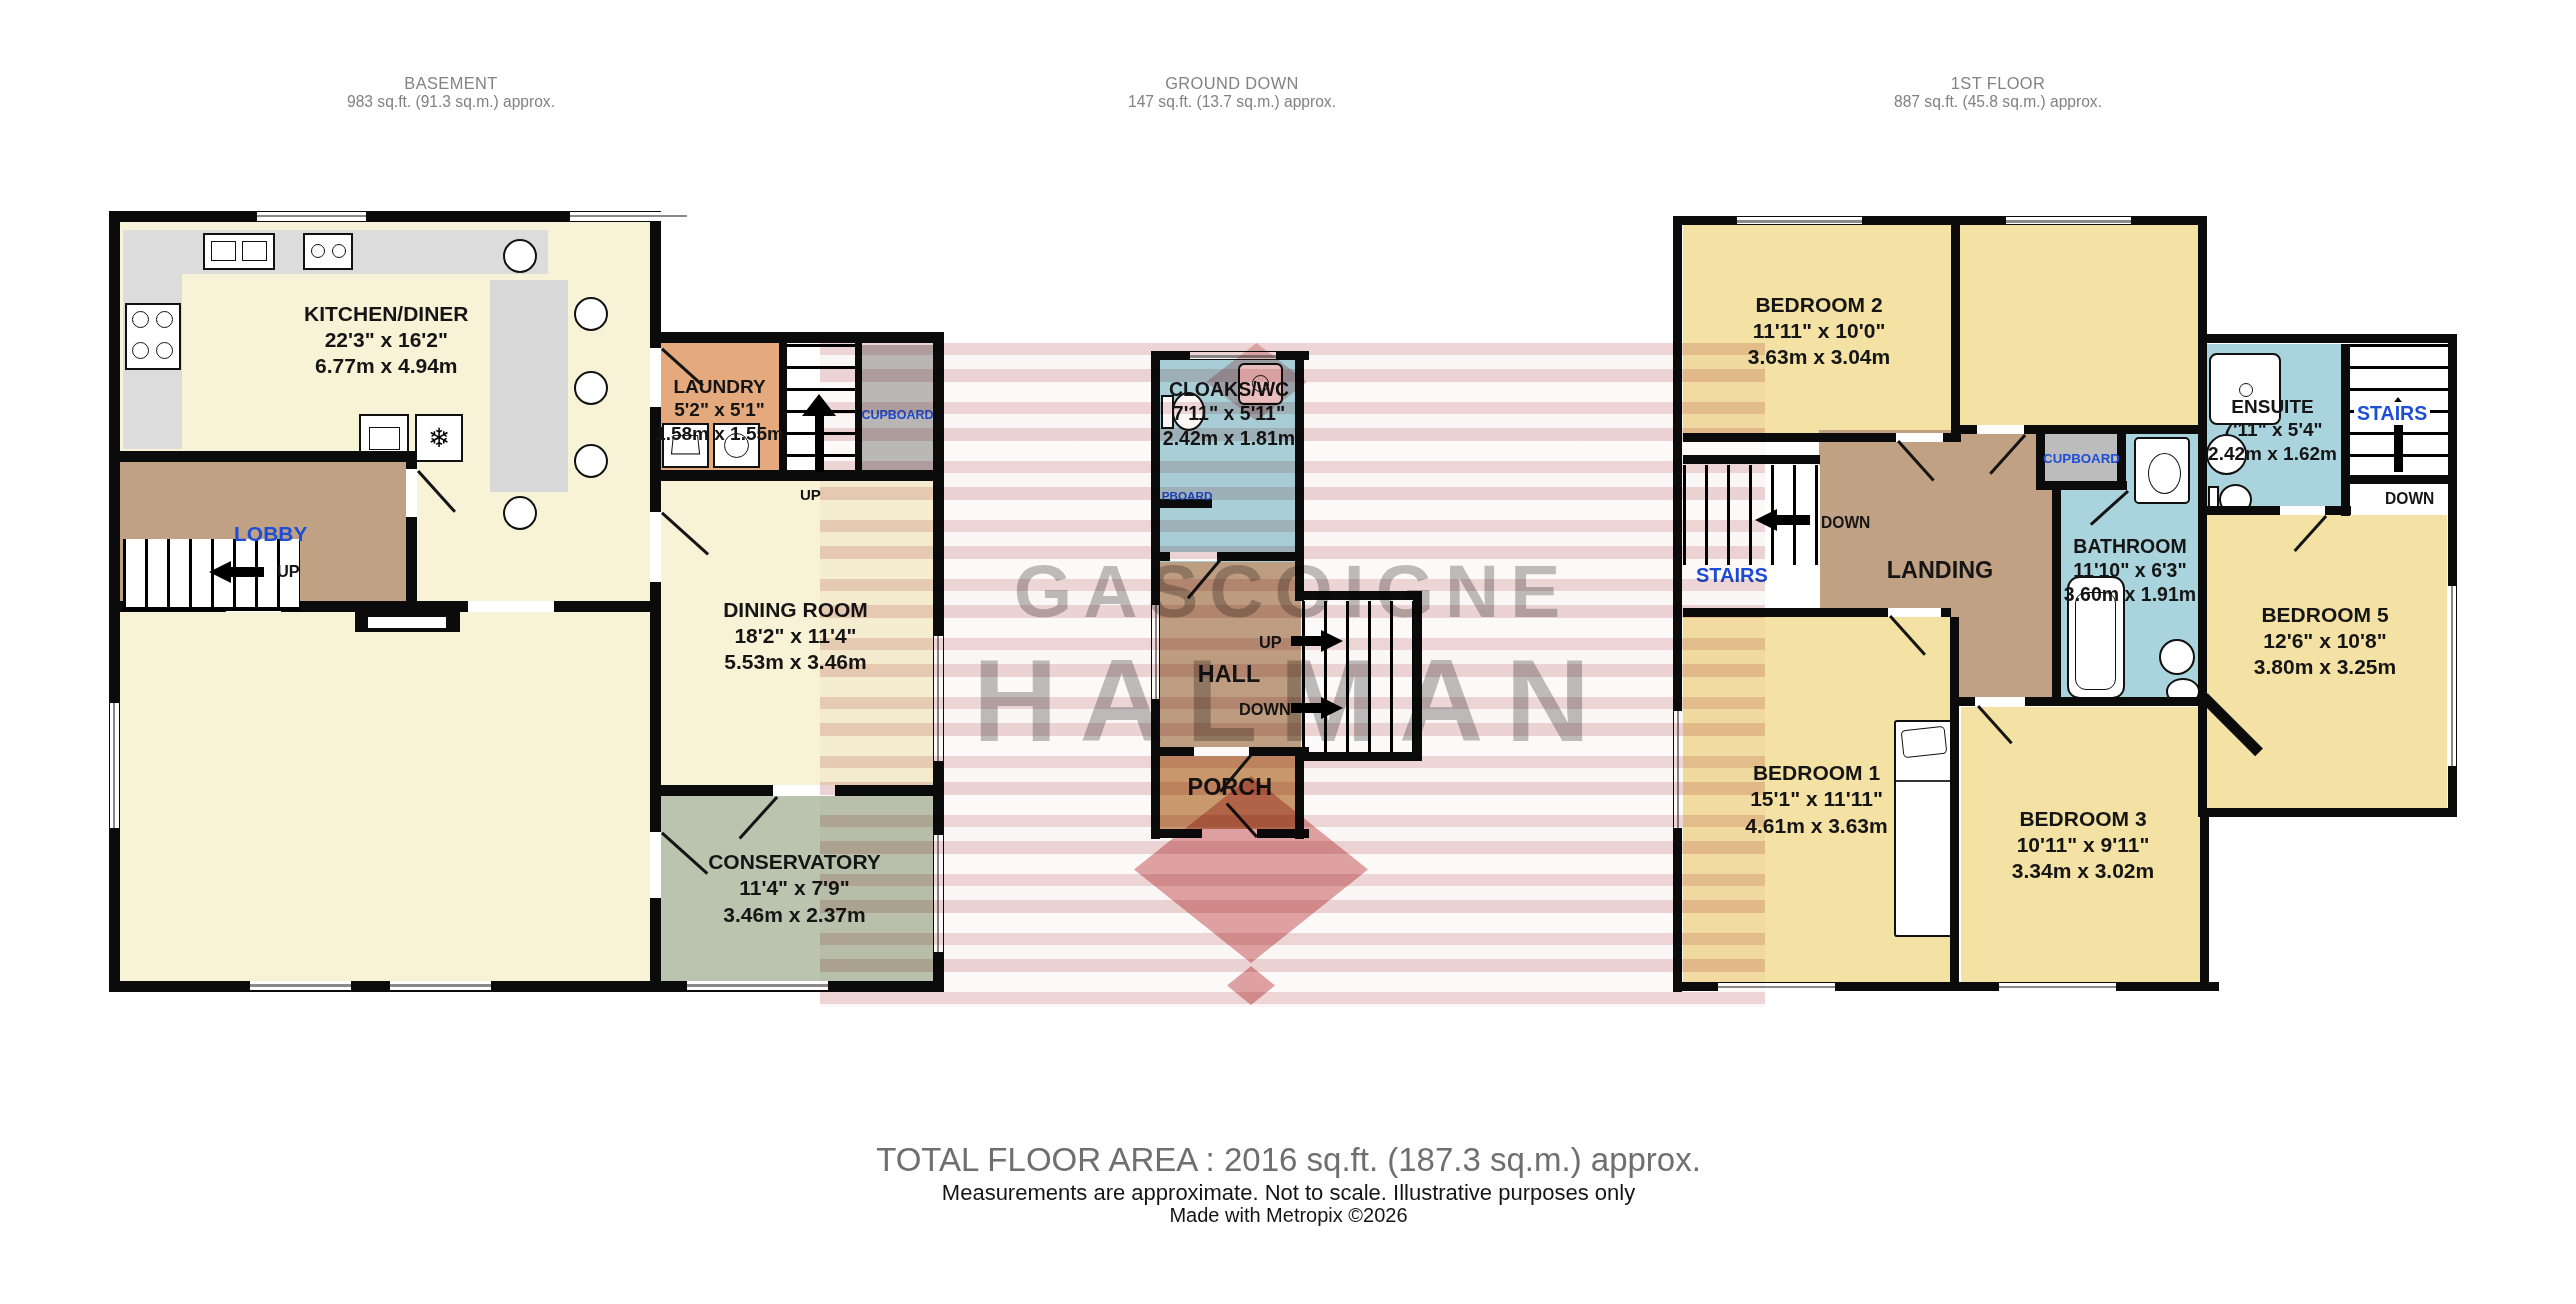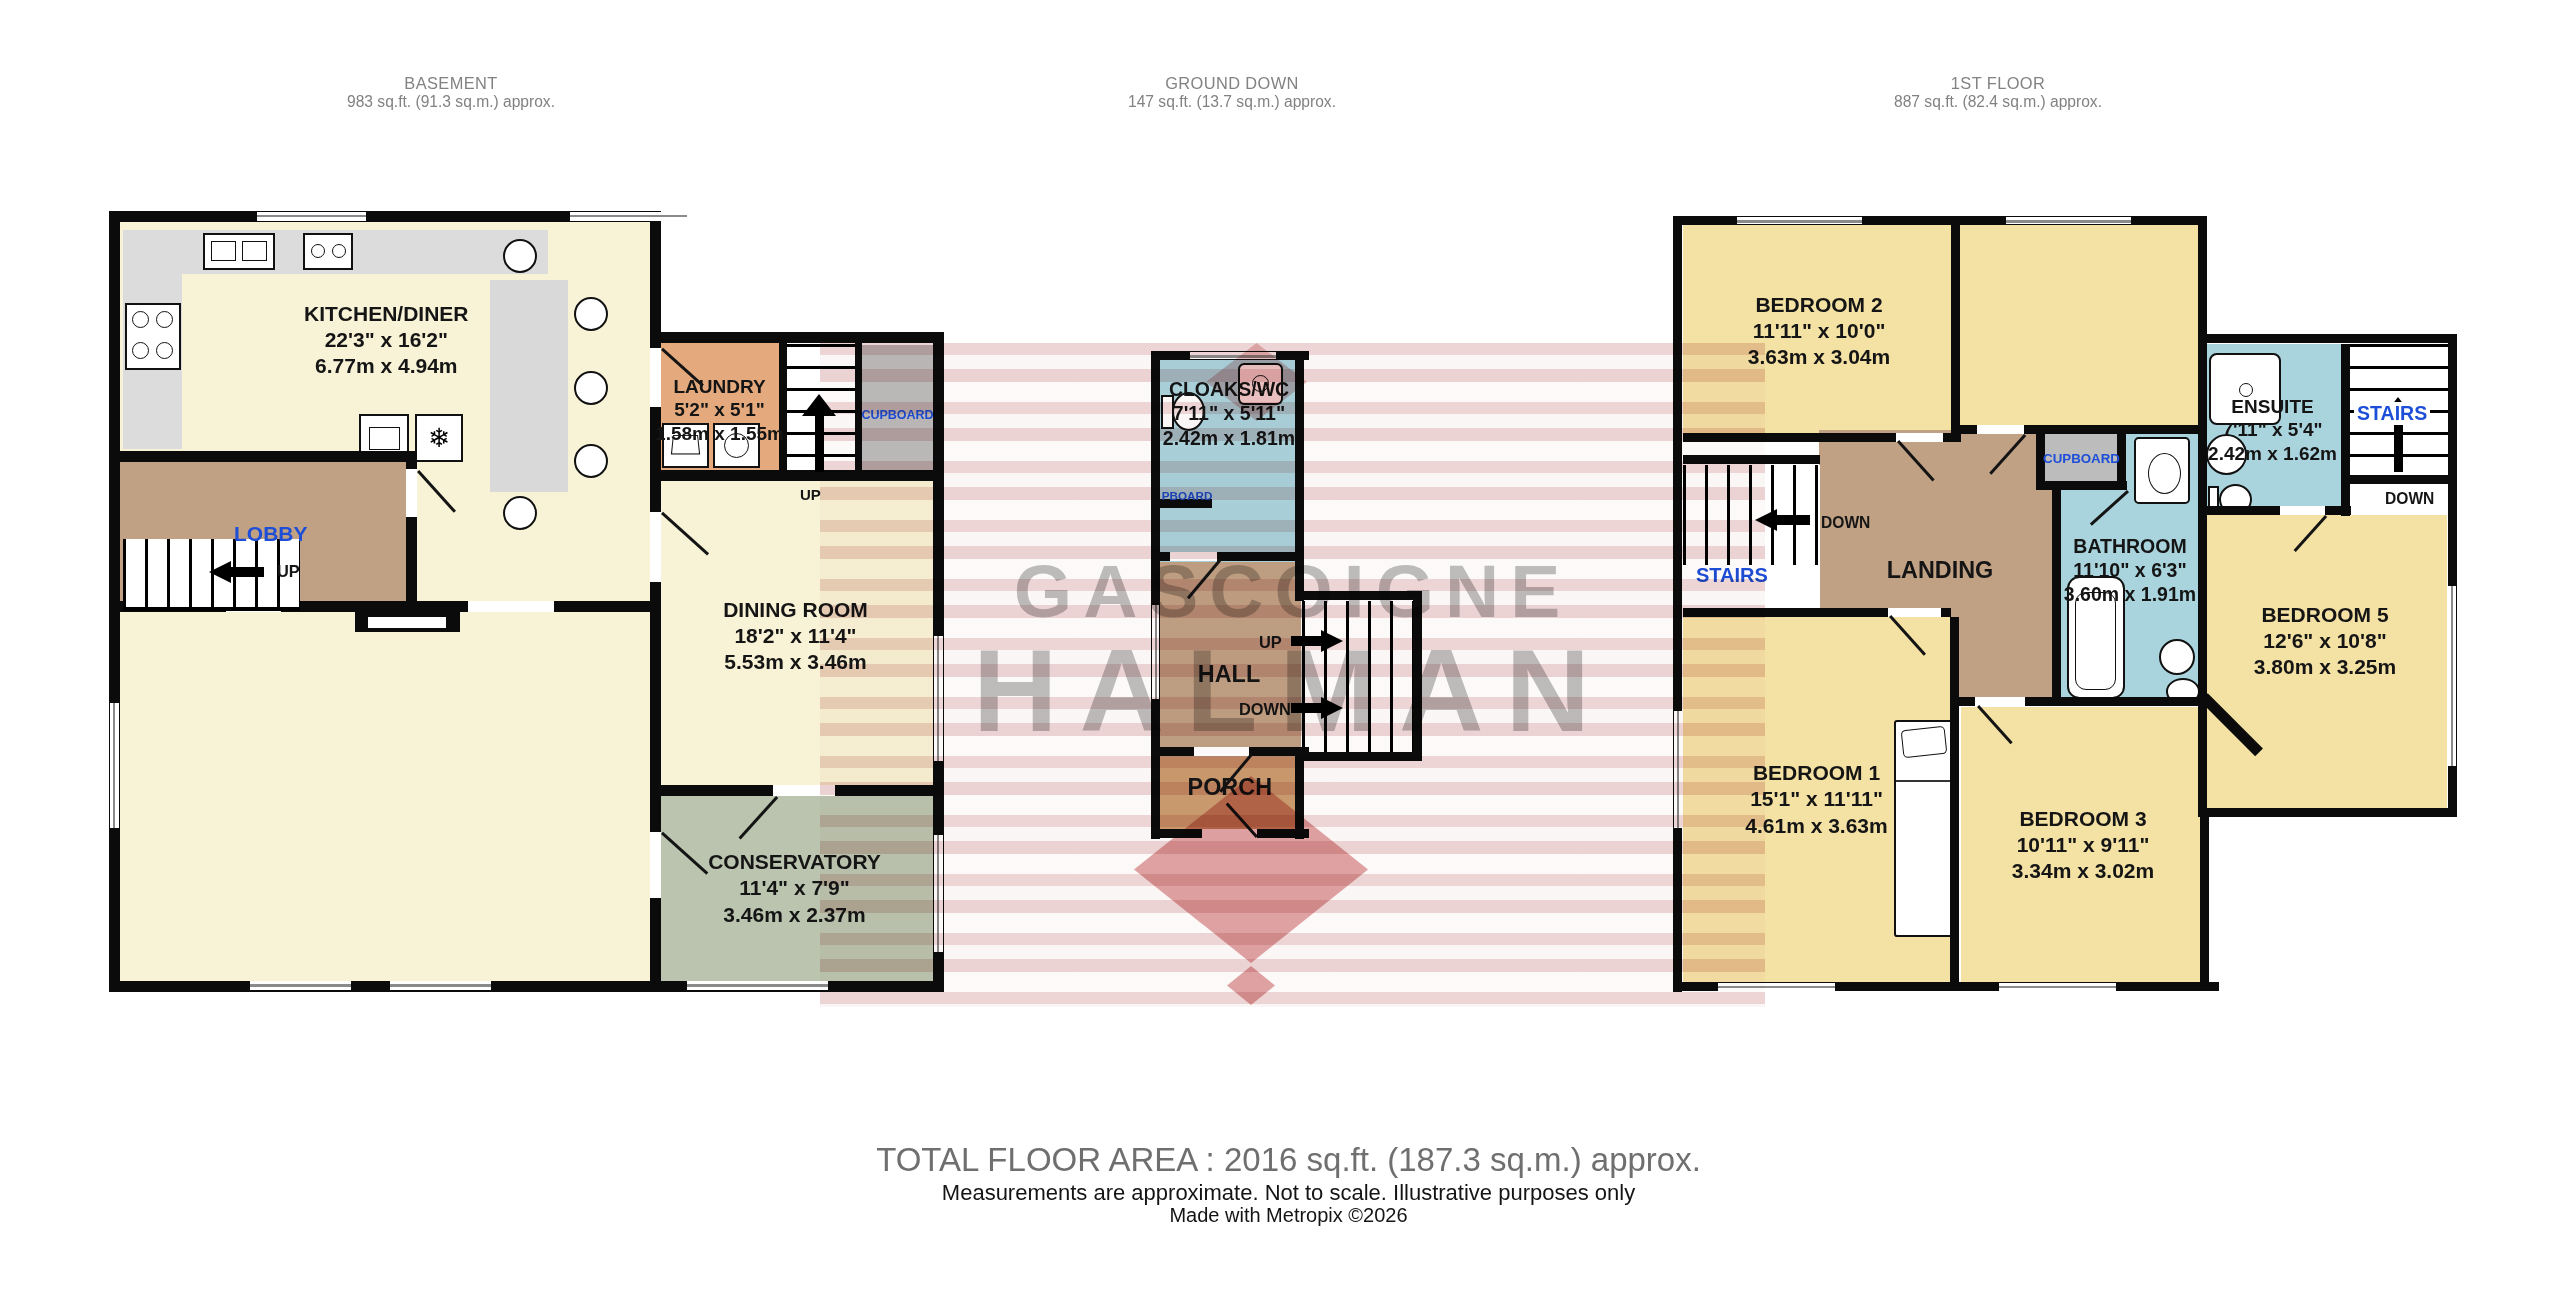--- a/index.html
+++ b/index.html
@@ -42,21 +42,21 @@
   <div class="hdr" style="left:295px;top:74px;width:312px">
     <div class="t">BASEMENT</div>
     <div class="s">983 sq.ft. (91.3 sq.m.) approx.</div>
   </div>
   <div class="hdr" style="left:1076px;top:74px;width:312px">
     <div class="t">GROUND DOWN</div>
     <div class="s">147 sq.ft. (13.7 sq.m.) approx.</div>
   </div>
   <div class="hdr" style="left:1842px;top:74px;width:312px">
     <div class="t">1ST FLOOR</div>
-    <div class="s">887 sq.ft. (82.4 sq.m.) approx.</div>
+    <div class="s">887 sq.ft. (45.8 sq.m.) approx.</div>
   </div>
 
   <div class="a" style="left:109px;top:211px;width:835px;height:781px">
 
     <div class="room" style="left:7.8px;top:9.4px;width:539px;height:390px;background:#f8f3d6"></div>
     <div class="room" style="left:7.8px;top:250px;width:298px;height:150px;background:#c0a184"></div>
     <div class="room" style="left:7.8px;top:390px;width:539px;height:382px;background:#f8f3d6"></div>
     <div class="room" style="left:546px;top:129px;width:129px;height:133px;background:#e4aa7d"></div>
     <div class="stH" style="left:675px;top:133px;width:78px;height:129px"></div>
     <div class="room" style="left:752px;top:134px;width:76px;height:127px;background:#bcbcbc"></div>
@@ -355,21 +355,21 @@
     <div class="rlabel" style="left:296px;top:496px;width:248px;height:276px">
       <span class="rname">BEDROOM 3</span>
       <span class="rdim">10'11"  x 9'11"</span>
       <span class="rdim">3.34m  x 3.02m</span>
     </div>
   </div>
 
   <div class="wm wm-stripes" style="left:820px;top:343px;width:945px;height:664px"></div>
   <div class="wm" style="left:820px;top:343px;width:945px;height:664px">
     <div class="wm-word" style="top:205px;font-size:75px;letter-spacing:11px">GASCOIGNE</div>
-    <div class="wm-word" style="top:280px;font-size:117px;letter-spacing:22px">HALMAN</div>
+    <div class="wm-word" style="top:290px;font-size:117px;letter-spacing:22px">HALMAN</div>
     <div class="diamond" style="left:386px;top:0;width:101px;height:78px;background:rgba(198,82,82,.35)"></div>
     <div class="diamond" style="left:314px;top:433px;width:234px;height:187px"></div>
     <div class="diamond" style="left:407px;top:623px;width:48px;height:39px"></div>
   </div>
 
   <div class="foot" style="top:1141px;font-size:33px;color:#6f6f6f">TOTAL FLOOR AREA : 2016 sq.ft. (187.3 sq.m.) approx.</div>
   <div class="foot" style="top:1180px;font-size:22px;color:#141414">Measurements are approximate.  Not to scale.  Illustrative purposes only</div>
   <div class="foot" style="top:1204px;font-size:20px;color:#141414">Made with Metropix ©2026</div>
 
 </div>

